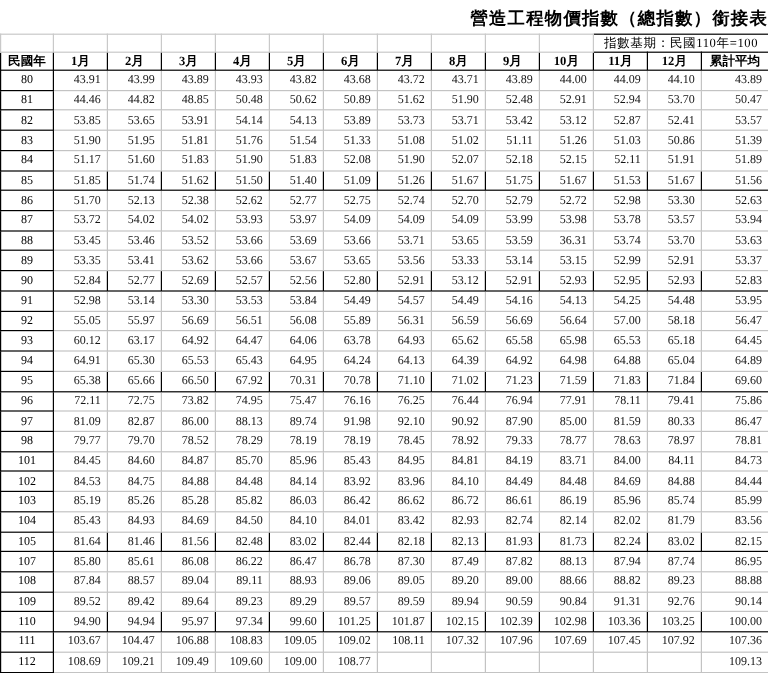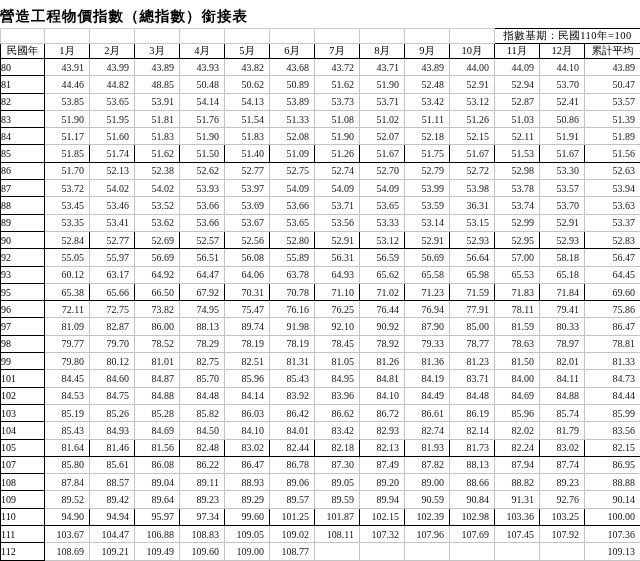--- a/index.html
+++ b/index.html
@@ -3,55 +3,55 @@
 <meta charset="utf-8">
 <style>
   * { box-sizing: border-box; }
   html, body { margin: 0; padding: 0; background: #fff; }
   .page {
     width: 640px; height: 561px; overflow: hidden; background: #fff;
     font-family: "Liberation Serif", "DejaVu Serif", serif; color: #000;
   }
   .title {
     margin: 0; padding-top: 6px; height: 28px;
-    text-align: left; font-size: 14.5px; font-weight: bold;
+    text-align: right; font-size: 14.5px; font-weight: bold;
     letter-spacing: 1px; line-height: 20px;
   }
   table.idx {
     width: 640px; height: 533px;
     border-collapse: collapse; table-layout: fixed;
   }
   col.c-year { width: 44px; }
   col.c-month { width: 45px; }
   col.c-avg { width: 56px; }
 
   
   td, th { padding: 0; overflow: hidden; white-space: nowrap; }
   tbody td {
     border: 1px solid #c3c3c3;
     font-size: 10px; text-align: right; padding-right: 5px;
     height: 15px; color: #141414;
   }
   
   tbody td.year {
-    border: 1.5px solid #000; text-align: left; padding-right: 0;
+    border: 1.5px solid #000; text-align: center; padding-right: 0;
     font-size: 10px; color: #000;
   }
   
   tbody tr.hl td { border: 1.5px solid #000; }
 
   
   thead tr.note-row td { border: 1px solid #c9c9c9; height: 13px; }
   thead tr.note-row td.note-cell {
     border: 1.5px solid #000; text-align: center;
     font-size: 10.5px; letter-spacing: 0.5px;
   }
   
   thead tr.cols th {
-    border: 1.5px solid #000; font-weight: normal;
+    border: 1.5px solid #000; font-weight: bold;
     font-size: 10.5px; text-align: center; height: 15px;
   }
 </style>
 </head>
 <body>
 
 <div class="page">
   <h1 class="title">營造工程物價指數（總指數）銜接表</h1>
 
   <table class="idx">
@@ -274,20 +274,36 @@
           <td>52.80</td>
           <td>52.91</td>
           <td>53.12</td>
           <td>52.91</td>
           <td>52.93</td>
           <td>52.95</td>
           <td>52.93</td>
           <td>52.83</td>
         </tr>
         <tr>
+          <td class="year">91</td>
+          <td>52.98</td>
+          <td>53.14</td>
+          <td>53.30</td>
+          <td>53.53</td>
+          <td>53.84</td>
+          <td>54.49</td>
+          <td>54.57</td>
+          <td>54.49</td>
+          <td>54.16</td>
+          <td>54.13</td>
+          <td>54.25</td>
+          <td>54.48</td>
+          <td>53.95</td>
+        </tr>
+        <tr>
           <td class="year">92</td>
           <td>55.05</td>
           <td>55.97</td>
           <td>56.69</td>
           <td>56.51</td>
           <td>56.08</td>
           <td>55.89</td>
           <td>56.31</td>
           <td>56.59</td>
           <td>56.69</td>
@@ -304,20 +320,36 @@
           <td>64.47</td>
           <td>64.06</td>
           <td>63.78</td>
           <td>64.93</td>
           <td>65.62</td>
           <td>65.58</td>
           <td>65.98</td>
           <td>65.53</td>
           <td>65.18</td>
           <td>64.45</td>
+        </tr>
+        <tr>
+          <td class="year">94</td>
+          <td>64.91</td>
+          <td>65.30</td>
+          <td>65.53</td>
+          <td>65.43</td>
+          <td>64.95</td>
+          <td>64.24</td>
+          <td>64.13</td>
+          <td>64.39</td>
+          <td>64.92</td>
+          <td>64.98</td>
+          <td>64.88</td>
+          <td>65.04</td>
+          <td>64.89</td>
         </tr>
         <tr class="hl">
           <td class="year">95</td>
           <td>65.38</td>
           <td>65.66</td>
           <td>66.50</td>
           <td>67.92</td>
           <td>70.31</td>
           <td>70.78</td>
           <td>71.10</td>
@@ -370,36 +402,20 @@
           <td>78.19</td>
           <td>78.45</td>
           <td>78.92</td>
           <td>79.33</td>
           <td>78.77</td>
           <td>78.63</td>
           <td>78.97</td>
           <td>78.81</td>
         </tr>
         <tr>
-          <td class="year">99</td>
-          <td>79.80</td>
-          <td>80.12</td>
-          <td>81.01</td>
-          <td>82.75</td>
-          <td>82.51</td>
-          <td>81.31</td>
-          <td>81.05</td>
-          <td>81.26</td>
-          <td>81.36</td>
-          <td>81.23</td>
-          <td>81.50</td>
-          <td>82.01</td>
-          <td>81.33</td>
-        </tr>
-        <tr>
           <td class="year">101</td>
           <td>84.45</td>
           <td>84.60</td>
           <td>84.87</td>
           <td>85.70</td>
           <td>85.96</td>
           <td>85.43</td>
           <td>84.95</td>
           <td>84.81</td>
           <td>84.19</td>

